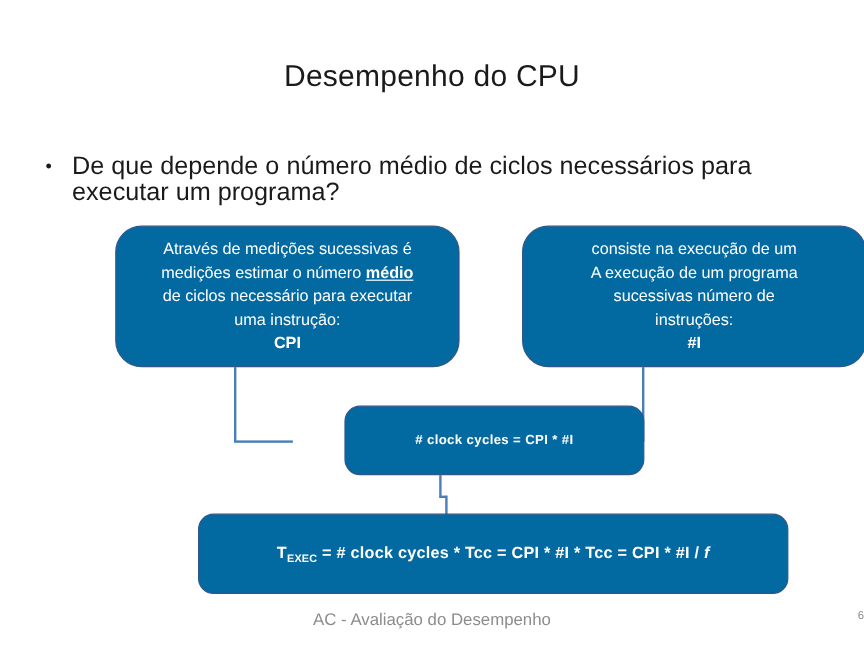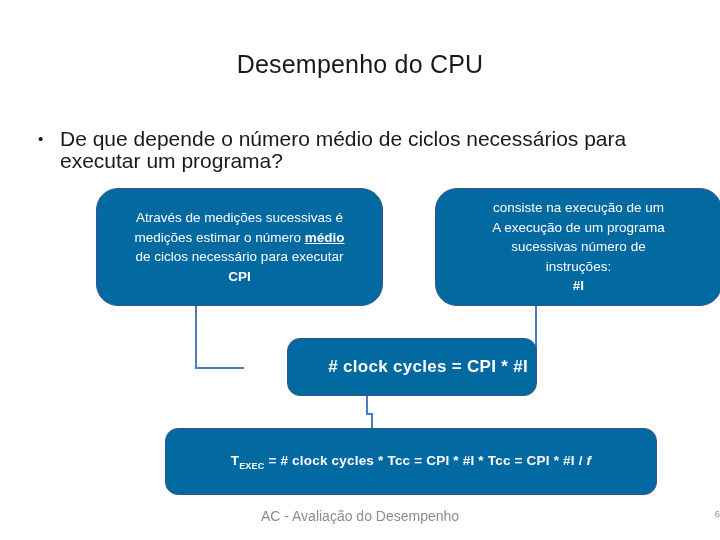--- a/index.html
+++ b/index.html
@@ -108,24 +108,23 @@
 
   
   #box-clockcycles {
     left: 243px;
     top: 338px;
     width: 250px;
     height: 58px;
     border-radius: 13px;
   }
   #box-clockcycles .shape-inner {
-    font-size: 17px;
+    font-size: 11px;
     font-weight: bold;
     letter-spacing: 0.3px;
-    text-align: right;
   }
 
   
   #box-texec {
     left: 121px;
     top: 428px;
     width: 492px;
     height: 67px;
     border-radius: 13px;
   }
@@ -191,20 +190,21 @@
 
   <div class="conn conn-v" style="left:366px; top:396px; height:18px;"></div>
   <div class="conn conn-h" style="left:366px; top:413px; width:6px;"></div>
   <div class="conn conn-v" style="left:371px; top:413px; height:17px;"></div>
 
   <div class="shape" id="box-cpi">
     <div class="shape-inner">
       <div>Através de medições sucessivas é</div>
       <div><span>medições estimar o número </span><span class="u-bold-underline">médio</span></div>
       <div>de ciclos necessário para executar</div>
+      <div>uma instrução:</div>
       <div class="strong-line">CPI</div>
     </div>
   </div>
 
   <div class="shape" id="box-instr">
     <div class="shape-inner">
       <div>consiste na execução de um</div>
       <div>A execução de um programa</div>
       <div>sucessivas número de</div>
       <div>instruções:</div>

